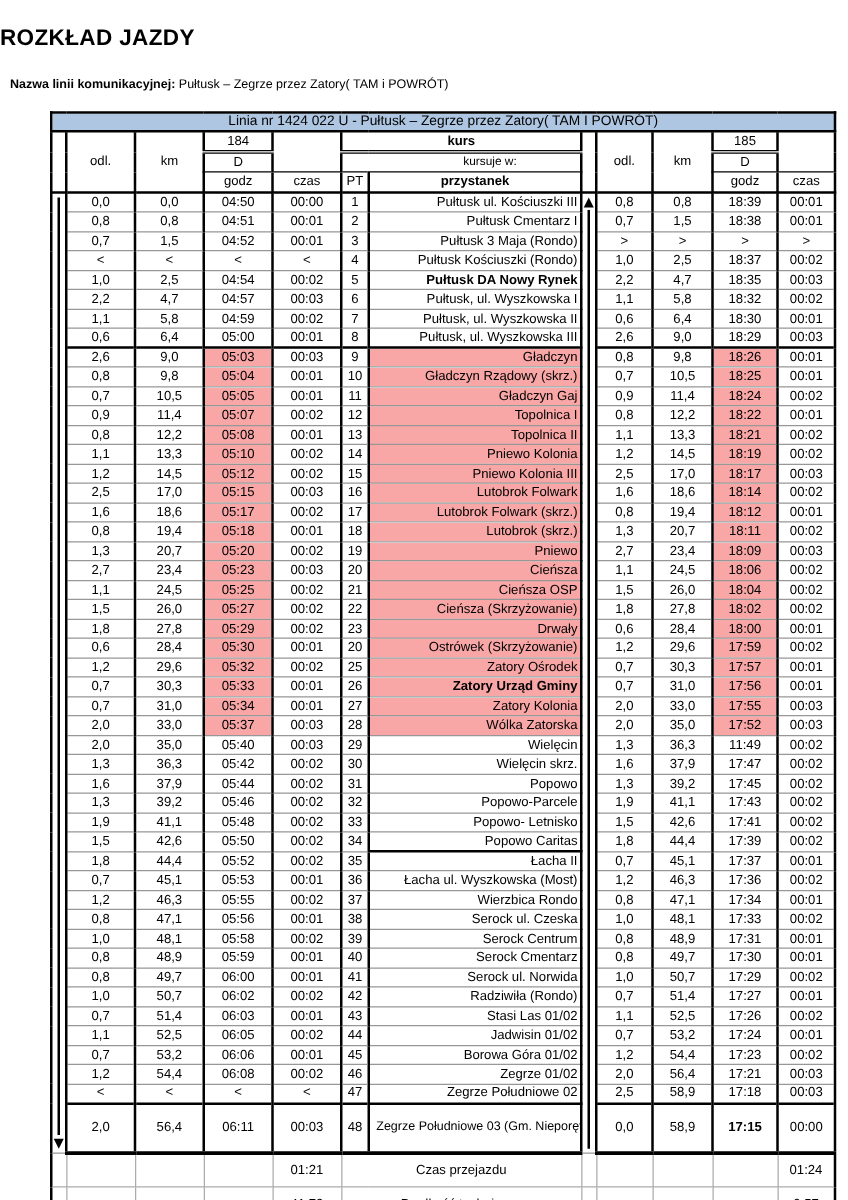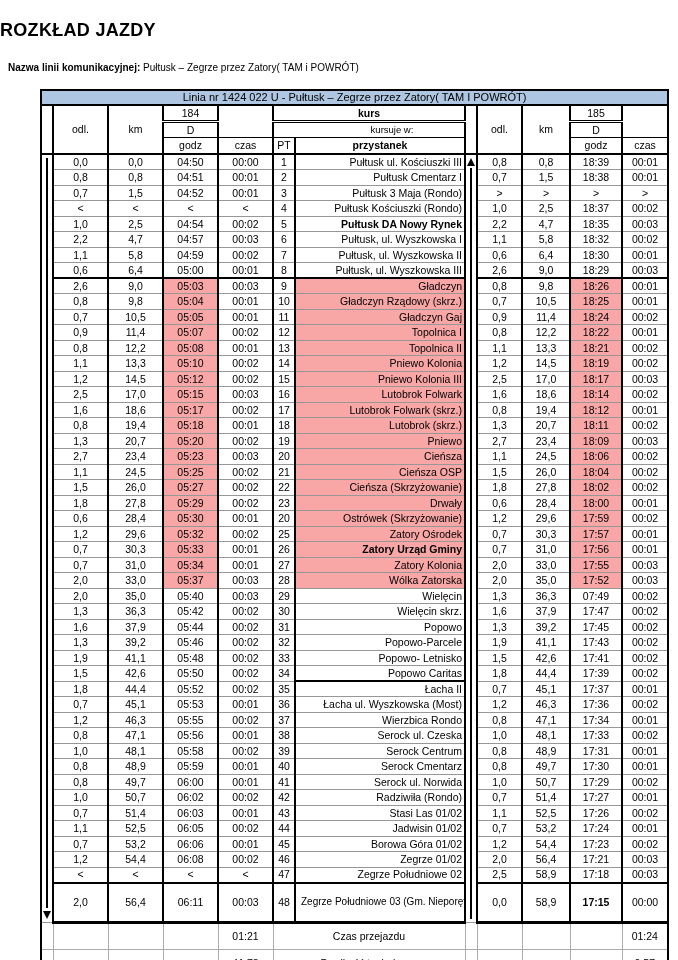--- a/index.html
+++ b/index.html
@@ -461,21 +461,21 @@
         </tr>
         <tr>
           <td>2,0</td>
           <td>35,0</td>
           <td>05:40</td>
           <td>00:03</td>
           <td class="nrcell">29</td>
           <td class="stopcell">Wielęcin</td>
           <td>1,3</td>
           <td>36,3</td>
-          <td>07:49</td>
+          <td>11:49</td>
           <td>00:02</td>
         </tr>
         <tr>
           <td>1,3</td>
           <td>36,3</td>
           <td>05:42</td>
           <td>00:02</td>
           <td class="nrcell">30</td>
           <td class="stopcell">Wielęcin skrz.</td>
           <td>1,6</td>

